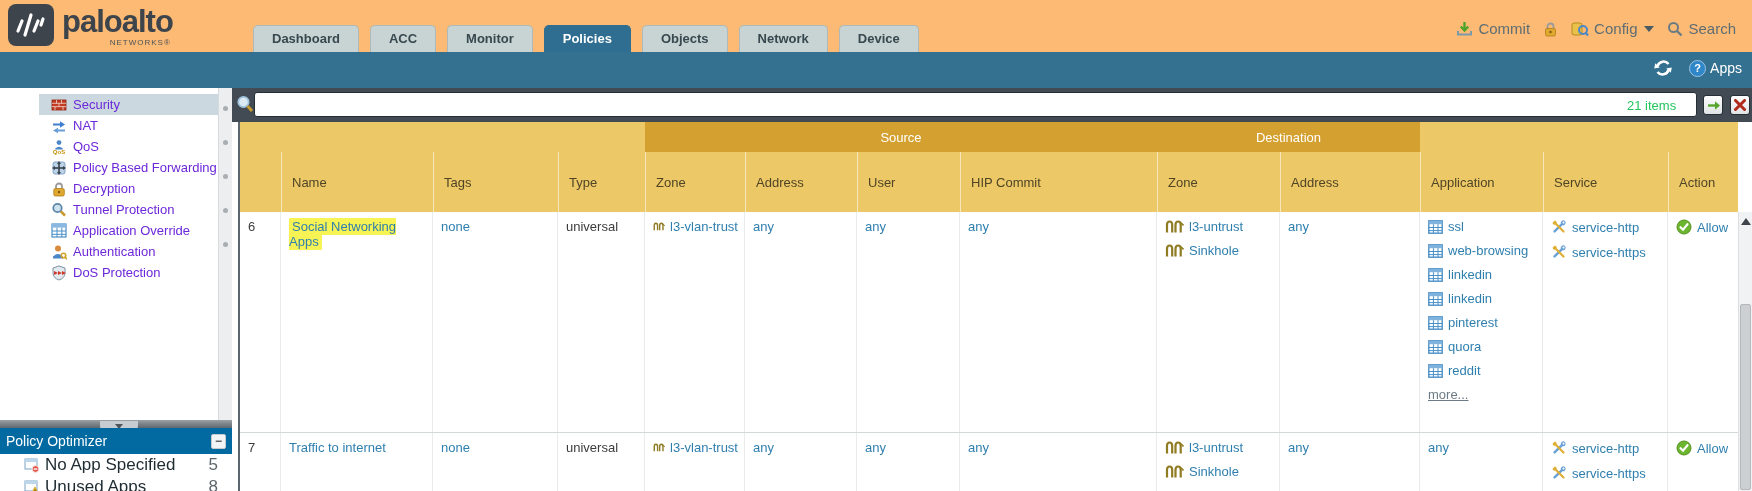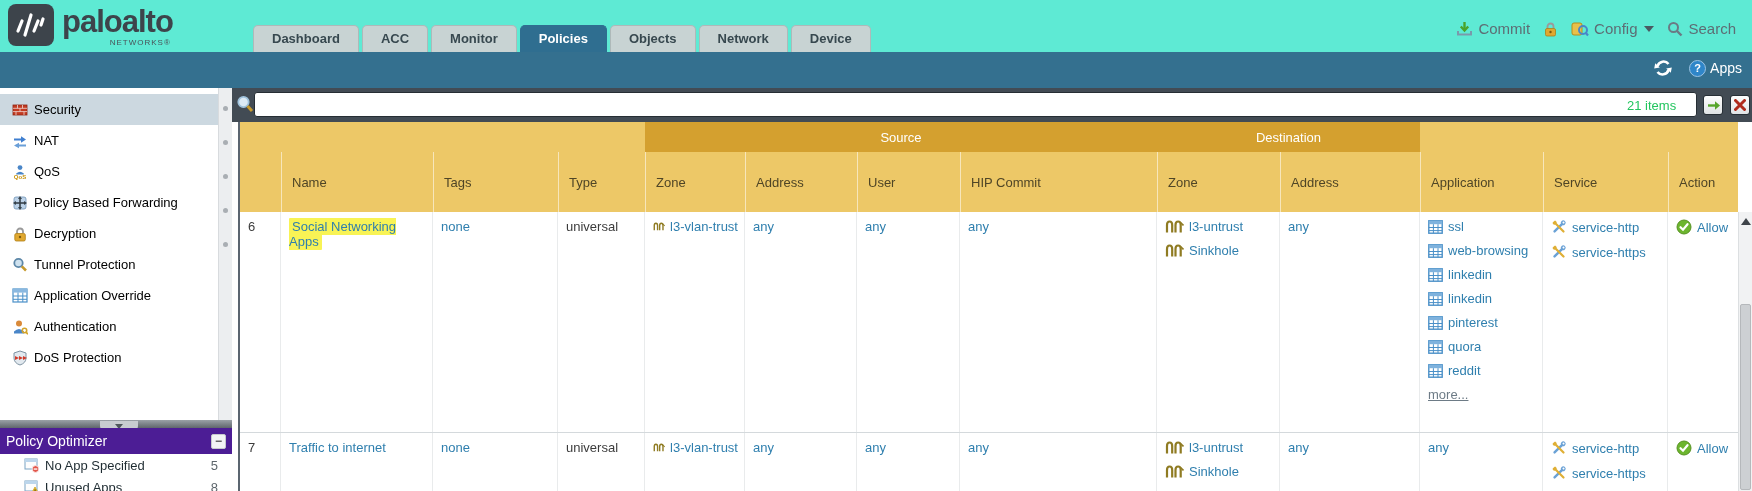--- a/index.html
+++ b/index.html
@@ -1,29 +1,29 @@
 <!DOCTYPE html>
 <html><head>
 <meta charset="utf-8">
 <style>
   * { margin:0; padding:0; box-sizing:border-box; }
   html,body { width:1752px; height:491px; overflow:hidden;
     font-family:"Liberation Sans", sans-serif; background:#fff; }
   .ia { cursor:pointer; }
 
   
-  .topbar { position:absolute; left:0; top:0; width:1752px; height:52px; background:#5eead4; }
+  .topbar { position:absolute; left:0; top:0; width:1752px; height:52px; background:#fdba74; }
   .logo { position:absolute; left:8px; top:4px; display:flex; align-items:flex-start; }
   .logo-mark { width:46px; height:42px; background:#3d444b; border-radius:8px;
     display:flex; align-items:center; justify-content:center; }
   .logo-text { margin-left:8px; position:relative; }
   .logo-name { font-size:31px; font-weight:bold; color:#3d444b; letter-spacing:-1px; line-height:36px; }
   .logo-sub { position:absolute; right:2px; top:34px; font-size:8px; letter-spacing:1px; color:#4a5258; }
 
-  .tabs { position:absolute; left:253px; bottom:0; display:flex; }
+  .tabs { position:absolute; left:253px; bottom:0; display:flex;gap:8px; }
   .tab { height:27px; line-height:26px; padding:0 18px; margin-right:3px;
     background:#c8d3d3; border:1px solid #aeb9b9; border-bottom:none;
     border-radius:5px 5px 0 0; font-size:13px; font-weight:bold; color:#37484f; }
   .tab.active { background:#2f6e90; border-color:#2f6e90; color:#fff; }
 
   .top-tools { position:absolute; right:16px; top:20px; display:flex; align-items:center;
     gap:13px; font-size:15px; color:#5d6d74; }
   .tool { display:flex; align-items:center; gap:5px; }
   .caret-down { width:0; height:0; border-left:5px solid transparent; border-right:5px solid transparent;
     border-top:6px solid #4a5a62; margin-left:2px; }
@@ -31,44 +31,44 @@
   
   .band { position:absolute; left:0; top:52px; width:1752px; height:36px; background:#34708f; }
   .band-right { position:absolute; right:10px; top:7px; display:flex; align-items:center; gap:16px; }
   .help-wrap { display:flex; align-items:center; gap:4px; color:#fff; font-size:14px; }
   .help-circ { width:17px; height:17px; border-radius:50%; background:#2f86c9; border:1px solid #9cc4e4;
     color:#fff; font-size:11px; font-weight:bold; text-align:center; line-height:15px; }
 
   
   .sidebar { position:absolute; left:0; top:88px; width:218px; height:332px; background:#fff; }
   .side-list { padding-top:6px; }
-  .side-item { height:31px; display:flex; align-items:center; gap:6px; padding-left:12px;
-    font-size:13px; color:#000000; white-space:nowrap; }
+  .side-item { height:21px; display:flex; align-items:center; gap:6px; padding-left:12px;
+    font-size:13px; color:#6d28d9; white-space:nowrap;margin-left:39px; }
   .side-item.selected { background:#ccd8e0; }
   .side-item svg { flex:0 0 auto; }
 
   .splitter-v { position:absolute; left:218px; top:88px; width:14px; height:332px;
     background:#eceef0; border-left:1px solid #d8dbde; }
   .splitter-v .dot { position:absolute; left:4px; width:5px; height:5px; border-radius:50%; background:#a9aeb3; }
 
   
   .po-splitter { position:absolute; left:0; top:420px; width:232px; height:8px;
     background:linear-gradient(#9aa1a7,#5f666c); }
   .po-handle { position:absolute; left:100px; top:1px; width:38px; height:10px; background:#c7ccd0;
     border-radius:0 0 5px 5px; display:flex; align-items:center; justify-content:center; }
   .po-handle::after { content:""; width:0; height:0; border-left:4px solid transparent;
     border-right:4px solid transparent; border-top:5px solid #4e565c; }
-  .po-header { position:absolute; left:0; top:428px; width:232px; height:26px; background:#4c1d95;
+  .po-header { position:absolute; left:0; top:428px; width:232px; height:26px; background:#0369a1;
     color:#fff; font-size:14px; display:flex; align-items:center; padding:0 6px; }
   .po-title { flex:1; }
   .po-min { width:15px; height:15px; background:#f2f4f5; border:1px solid #c6cacd; border-radius:2px;
     color:#555; font-size:12px; line-height:12px; text-align:center; font-weight:bold; }
   .po-body { position:absolute; left:0; top:454px; width:232px; height:37px; background:#fff; overflow:hidden; }
   .po-item { height:22px; display:flex; align-items:center; gap:5px; padding:0 14px 0 24px;
-    font-size:13px; color:#1e2b31; }
+    font-size:17px; color:#1e2b31; }
   .po-item .cnt { margin-left:auto; color:#5d666c; }
 
   
   .main { position:absolute; left:232px; top:88px; width:1520px; height:403px; background:#fff; }
 
   .filterbar { position:absolute; left:0; top:0; width:1520px; height:34px; background:#424b54; }
   .filter-mag { position:absolute; left:4px; top:7px; }
   .filter-input { position:absolute; left:22px; top:4px; width:1443px; height:25px;
     border:1px solid #262e34; border-radius:3px; background:#fff; font-size:13px;
     padding:0 70px 0 8px; color:#333; font-family:"Liberation Sans",sans-serif; }

